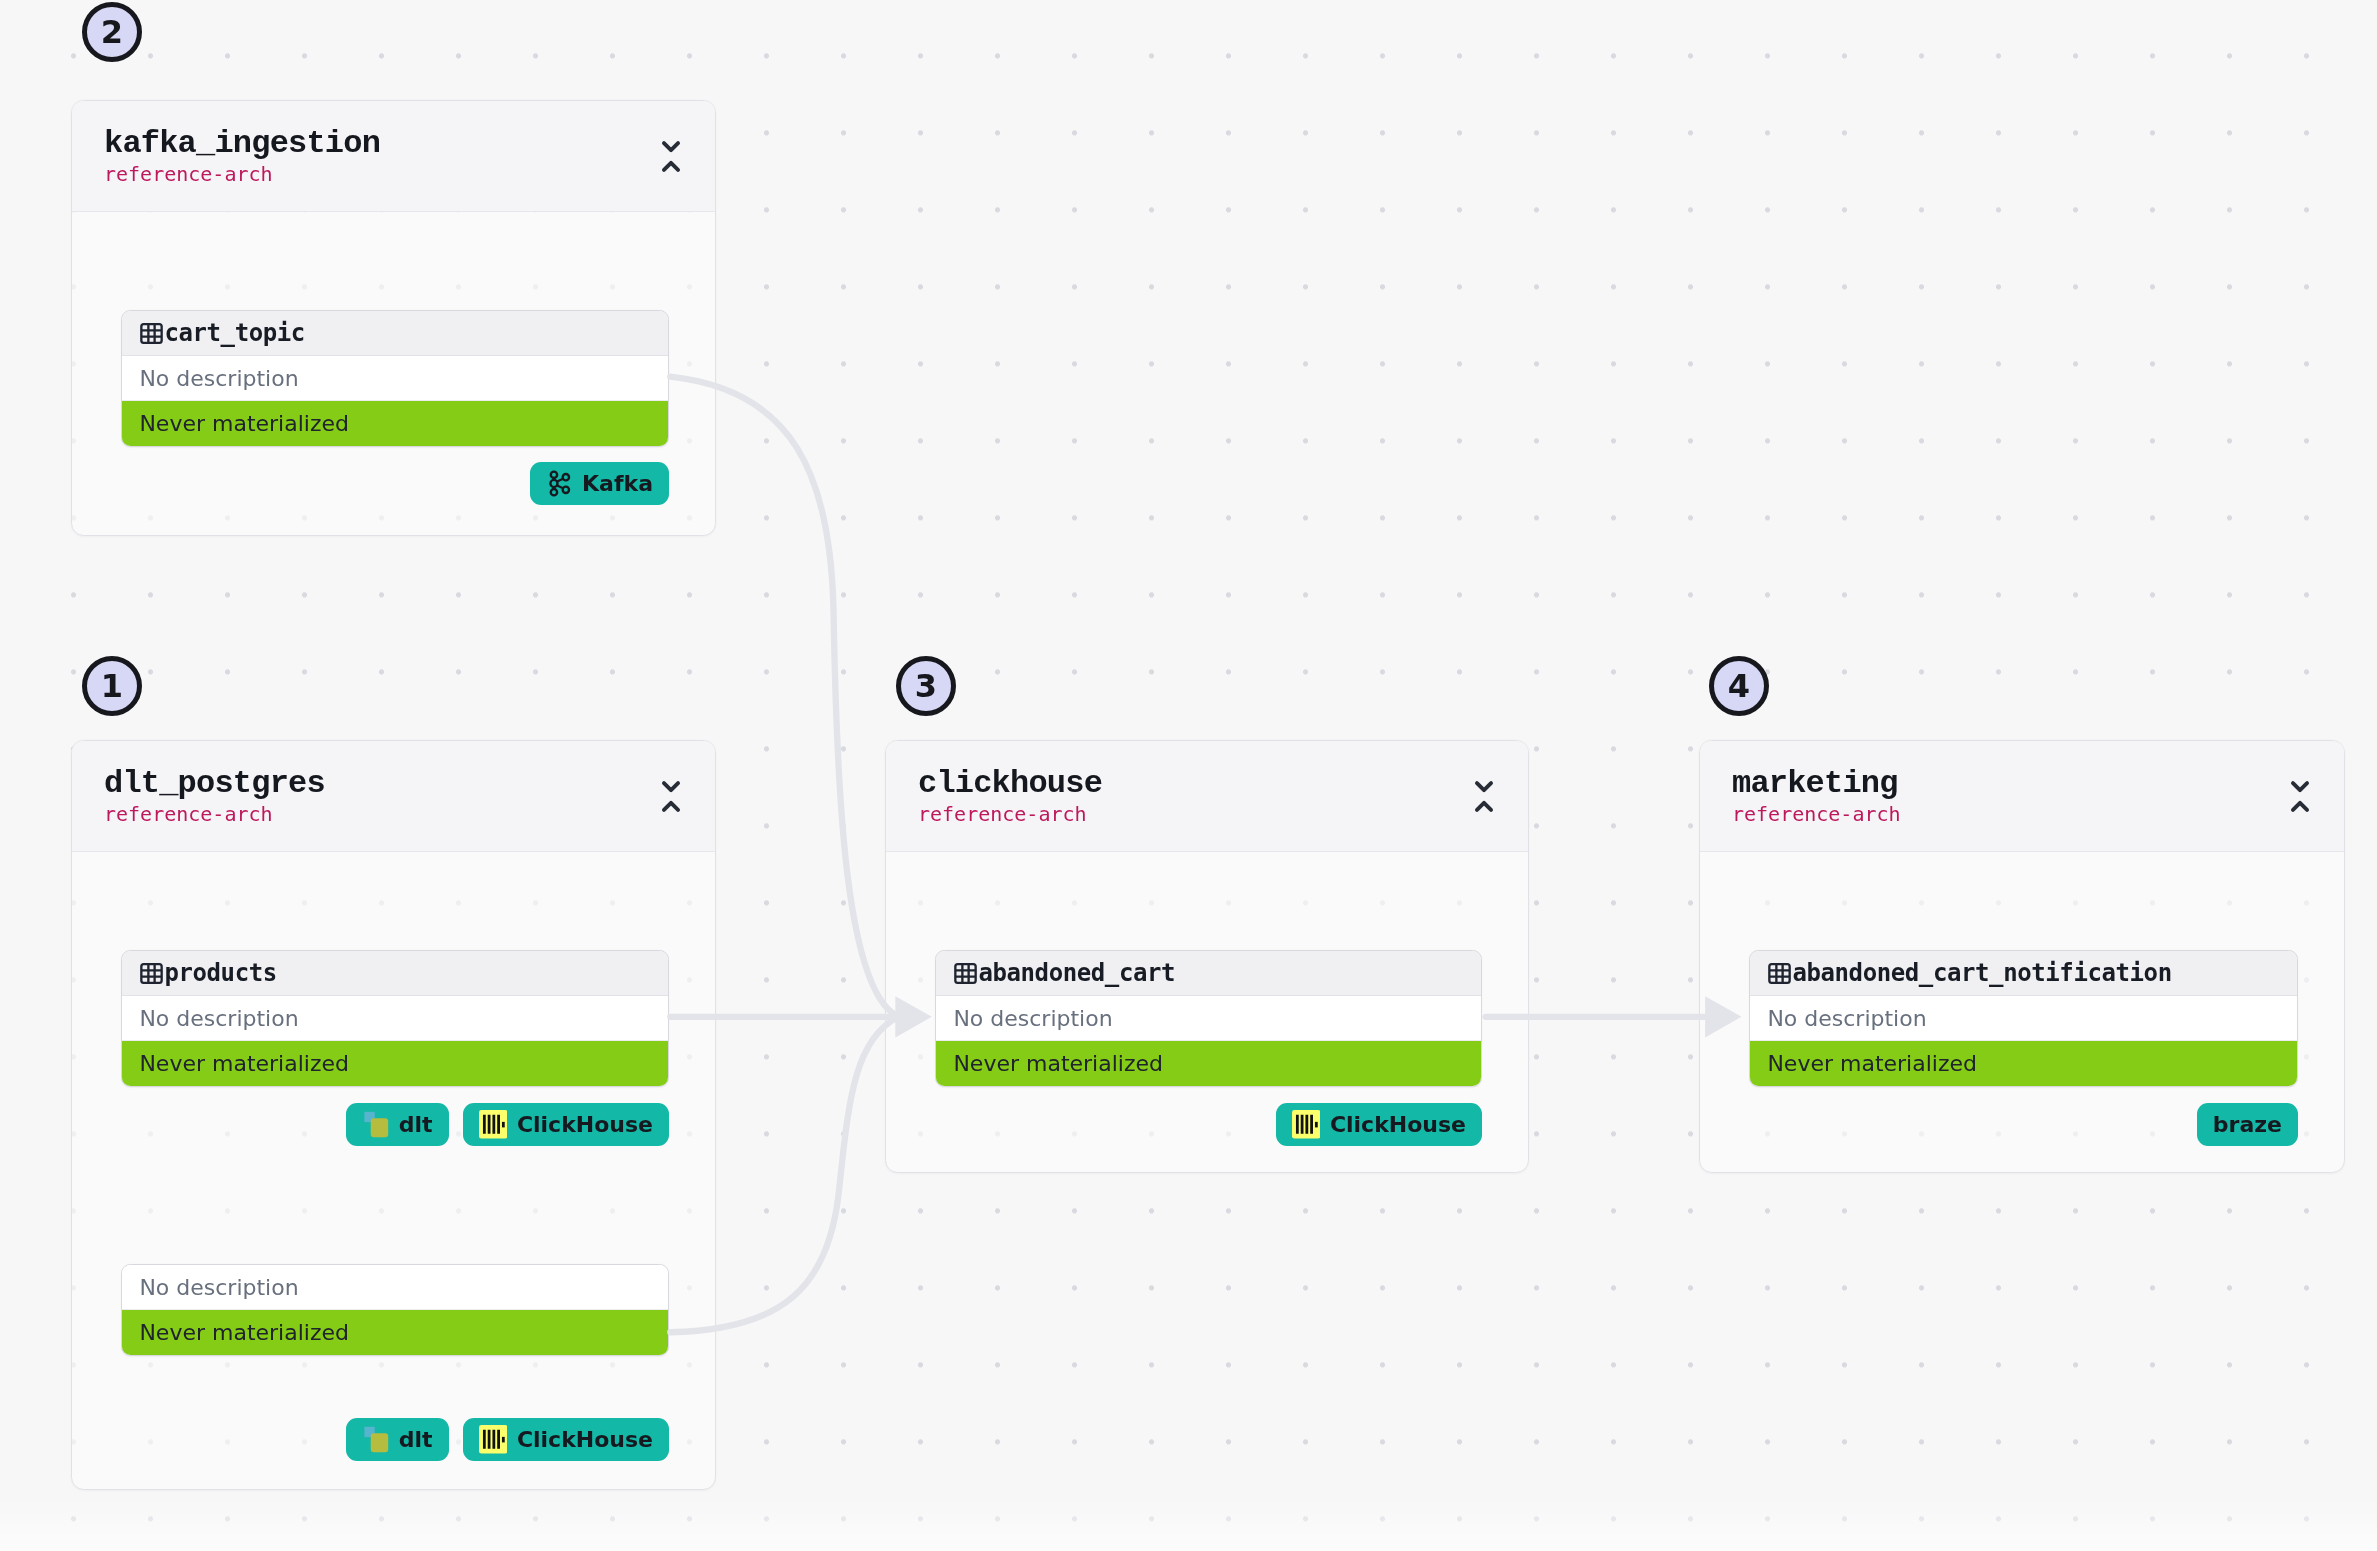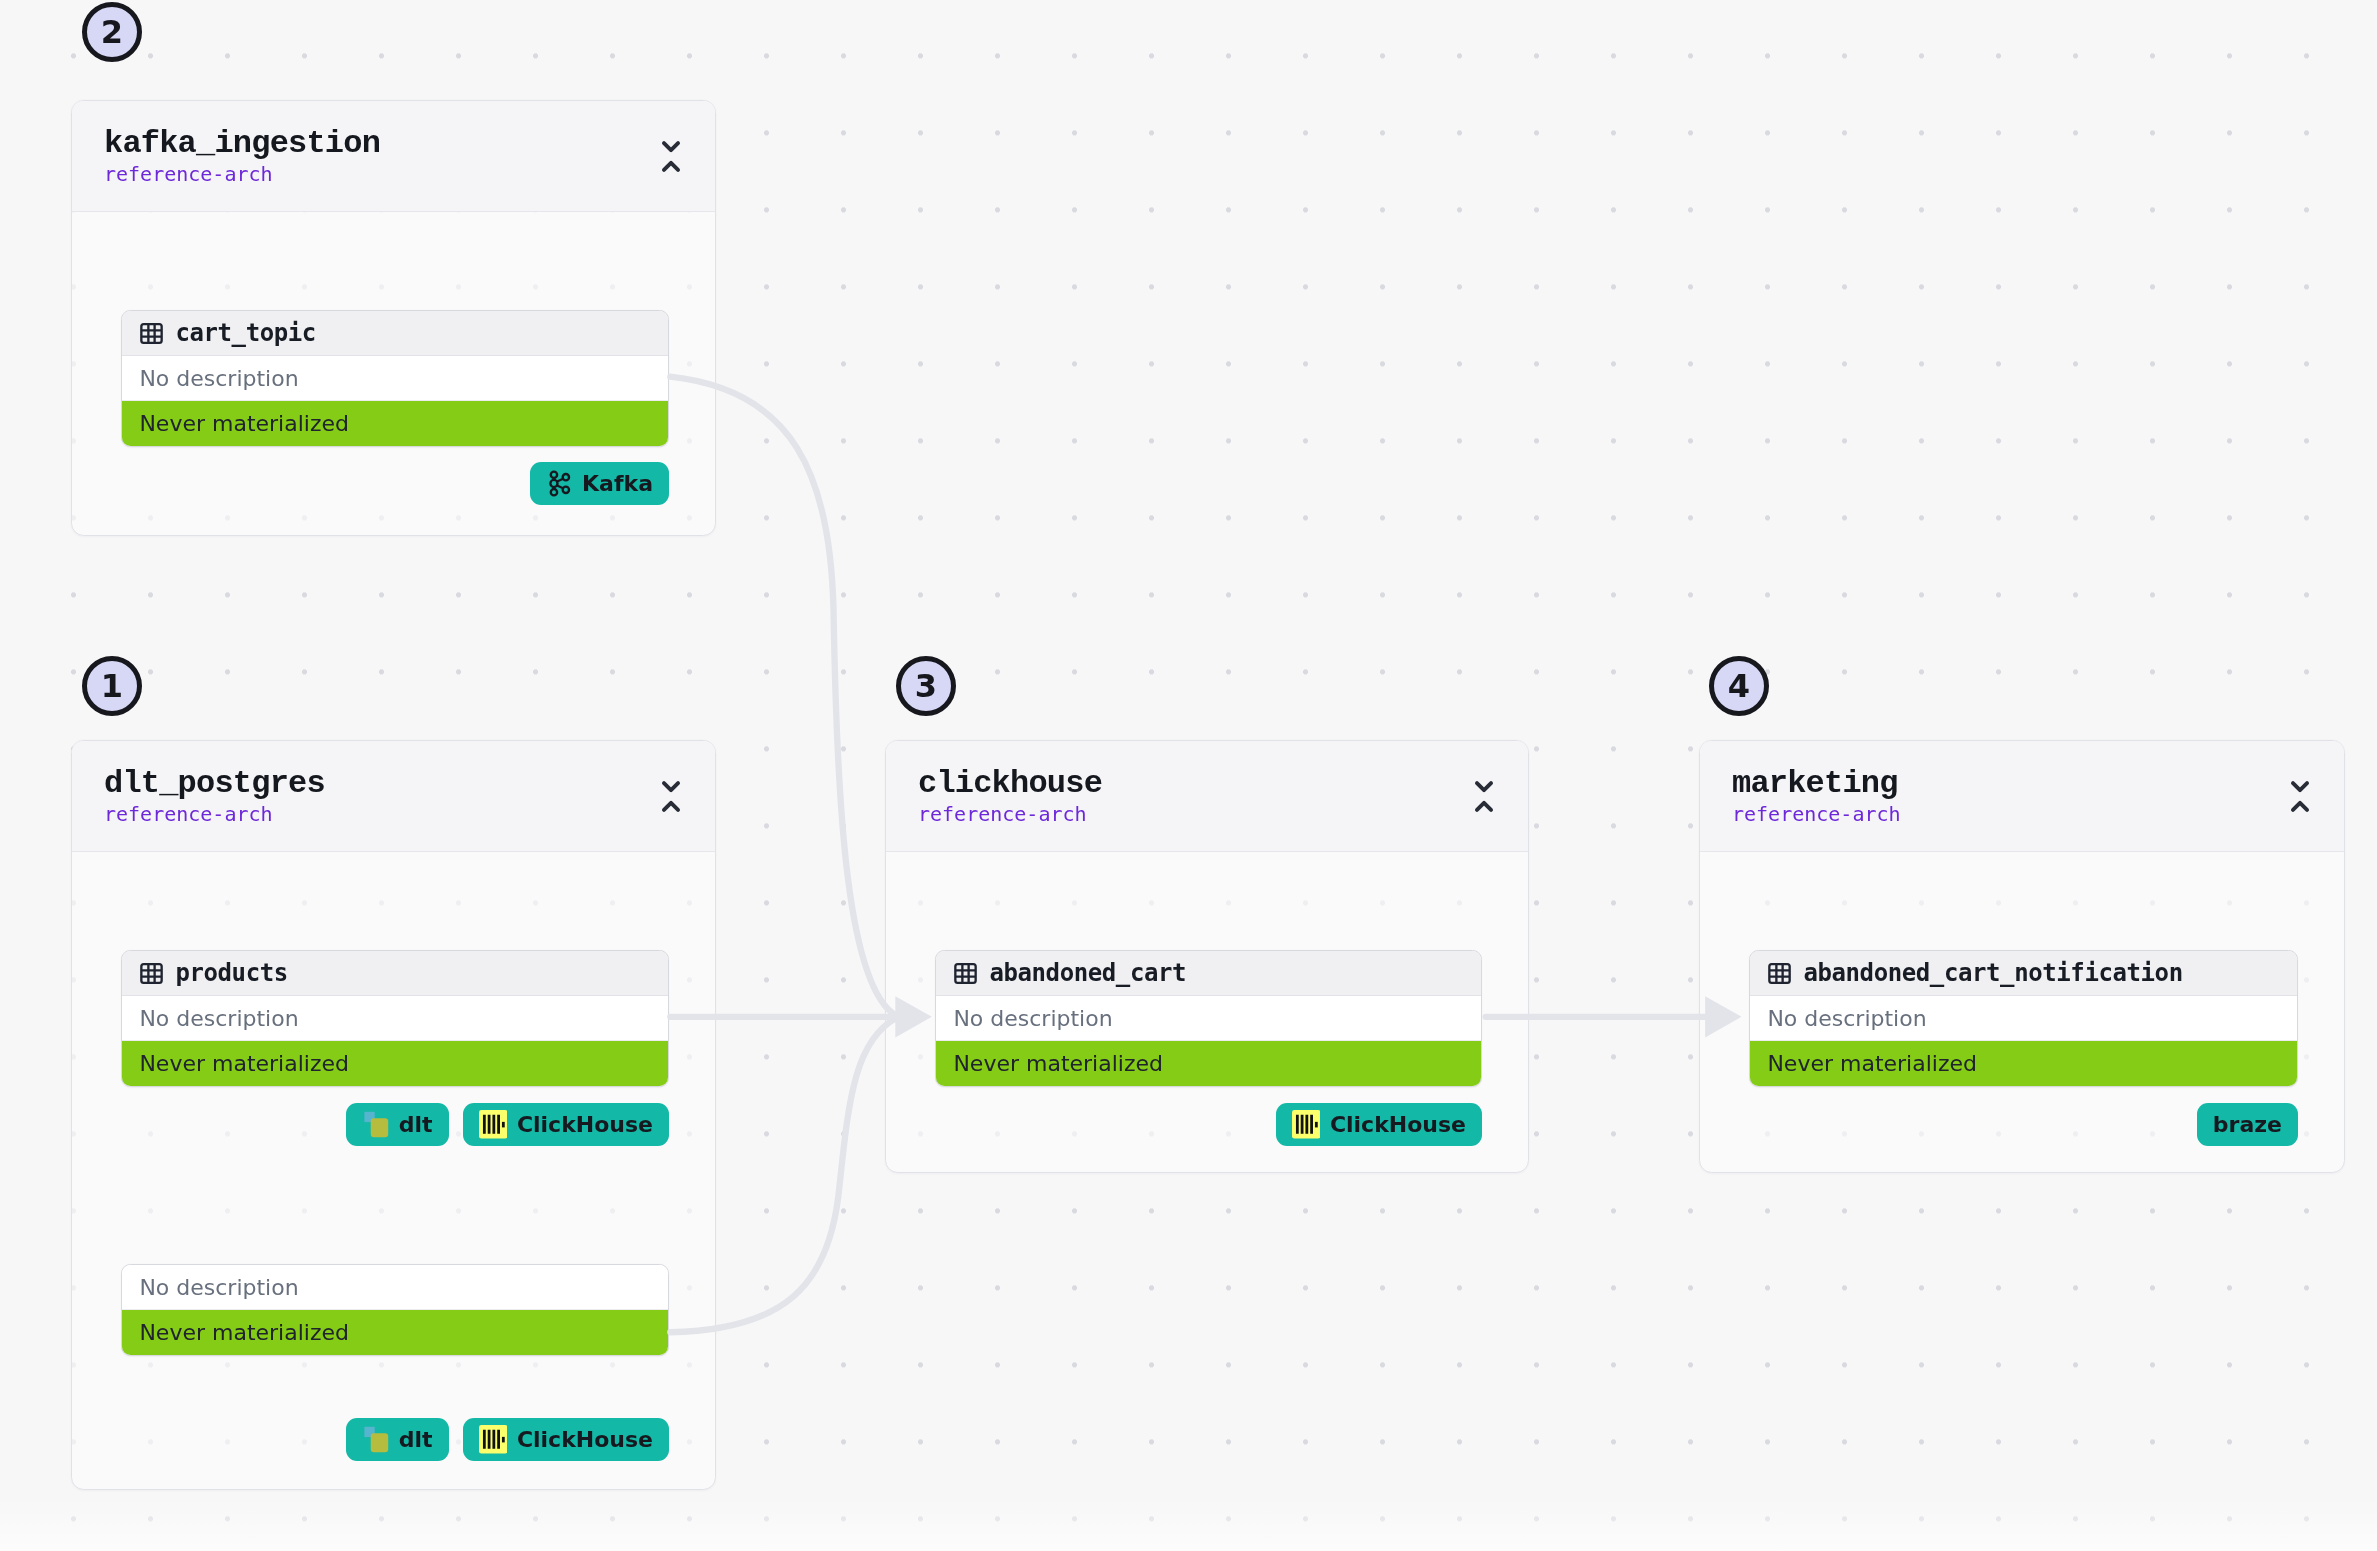--- a/index.html
+++ b/index.html
@@ -50,40 +50,40 @@
     display: flex; align-items: center;
   }
   .group-header-text { padding-left: 32px; }
   .group-title {
     font-family: Liberation Mono, monospace;
     font-size: 32px; font-weight: bold; color: #15181e;
     letter-spacing: -0.8px; line-height: 1.15;
   }
   .group-subtitle {
     font-family: "DejaVu Sans Mono", monospace;
-    font-size: 20px; color: #6d28d9; line-height: 1.2;
+    font-size: 20px; color: #be185d; line-height: 1.2;
   }
   .collapse-btn {
     position: absolute; right: 27px; top: 50%; transform: translateY(-50%);
     width: 35px; height: 41px; display: flex; align-items: center; justify-content: center;
     cursor: pointer; border-radius: 6.3px;
   }
 
   
   .asset-card {
     position: absolute; left: 49px; right: 46px; z-index: 3;
     border: 1.6px solid #d8d9df;
     border-radius: 9.5px;
     overflow: hidden;
     background: #fff;
     box-shadow: 0 0.8px 1.6px rgba(20,20,40,0.05);
   }
   .asset-row { height: 45px; display: flex; align-items: center; padding: 0 17.4px; }
   .asset-head {
-    background: #f0f0f3; border-bottom: 0.8px solid #e2e2e8; gap: 11px;
+    background: #f0f0f3; border-bottom: 0.8px solid #e2e2e8; 
   }
   .asset-name {
     font-family: "DejaVu Sans Mono", monospace;
     font-size: 24px; font-weight: bold; color: #181c24; letter-spacing: -0.4px;
   }
   .asset-desc { background: #ffffff; font-size: 22px; color: #68707e; border-bottom: 0.8px solid #ececf0; }
   .asset-status { background: #84cc16; font-size: 22px; color: #20242c; }
 
   
   .tag-row {

